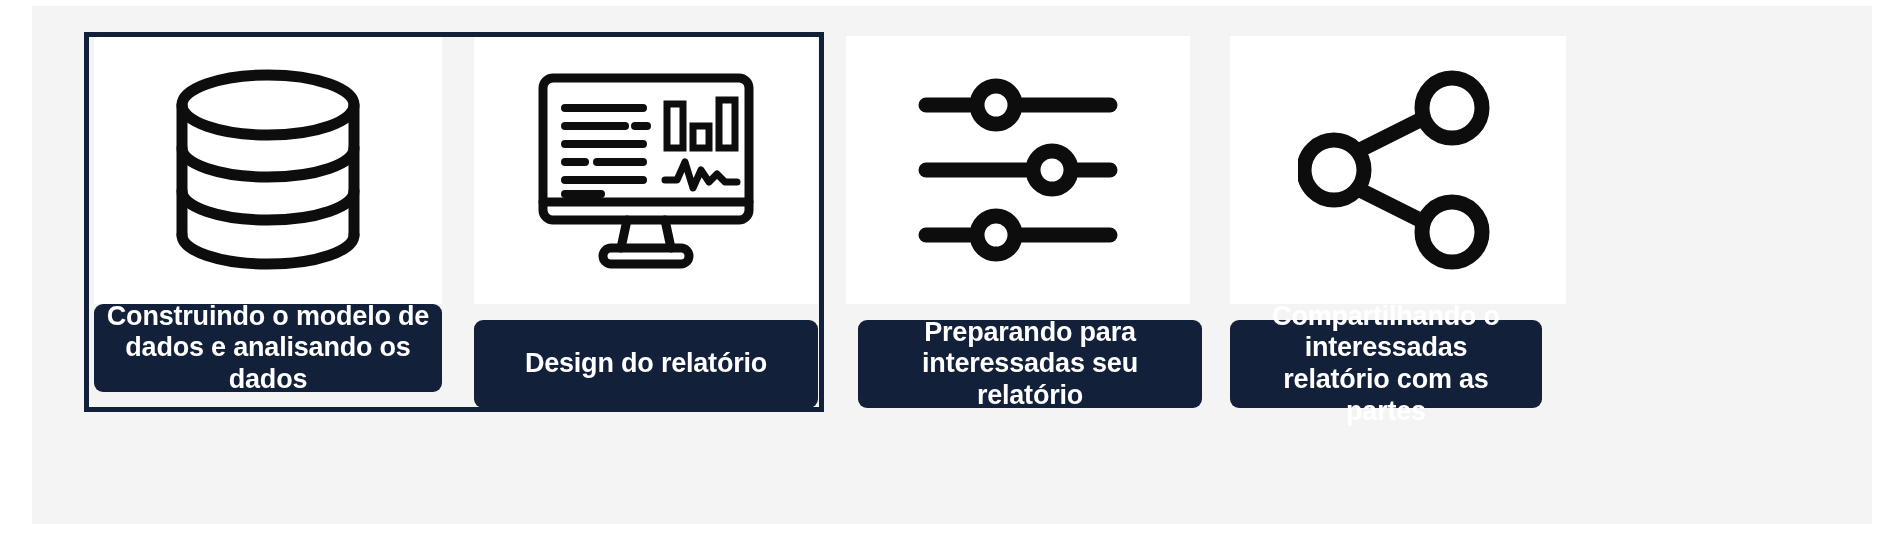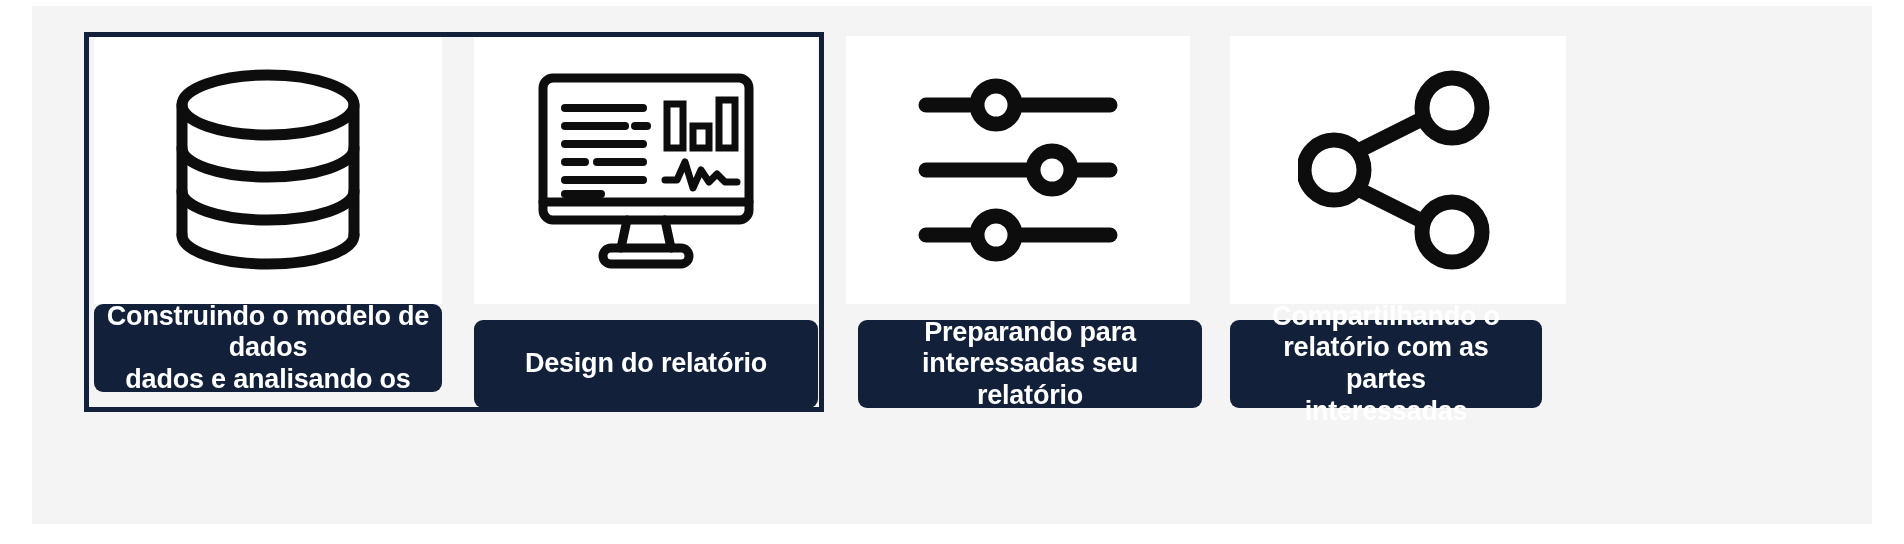--- a/index.html
+++ b/index.html
@@ -124,22 +124,22 @@
 
             <path d="M14 126 C14 142 52 155 100 155 C148 155 186 142 186 126"></path>
 
             <path d="M14 170 C14 186 52 199 100 199 C148 199 186 186 186 170"></path>
           </g>
         </svg>
       </div>
       <div class="step-label l1">
         <div>
           <span>Construindo o modelo de</span>
+          <span>dados e analisando os</span>
           <span>dados</span>
-          <span>dados e analisando os</span>
         </div>
       </div>
     </div>
 
     <div class="card-gap"></div>
 
     <div class="step-card w-mid">
       <div class="icon-tile t2">
         <svg class="icon-svg" width="222" height="200" viewBox="0 0 222 200">
           <g fill="none" stroke="#0d0d0d" stroke-width="9" stroke-linecap="round" stroke-linejoin="round">
@@ -227,22 +227,22 @@
           <g stroke="#0d0d0d" stroke-width="15" fill="#ffffff">
             <circle cx="154" cy="38" r="30"></circle>
             <circle cx="36" cy="100" r="30"></circle>
             <circle cx="154" cy="162" r="30"></circle>
           </g>
         </svg>
       </div>
       <div class="step-label l4">
         <div>
           <span>Compartilhando o</span>
+          <span>interessadas</span>
           <span>relatório com as partes</span>
-          <span>interessadas</span>
         </div>
       </div>
     </div>
 
   </div>
 
   <div id="selection-outline"></div>
 
 </div>
 

